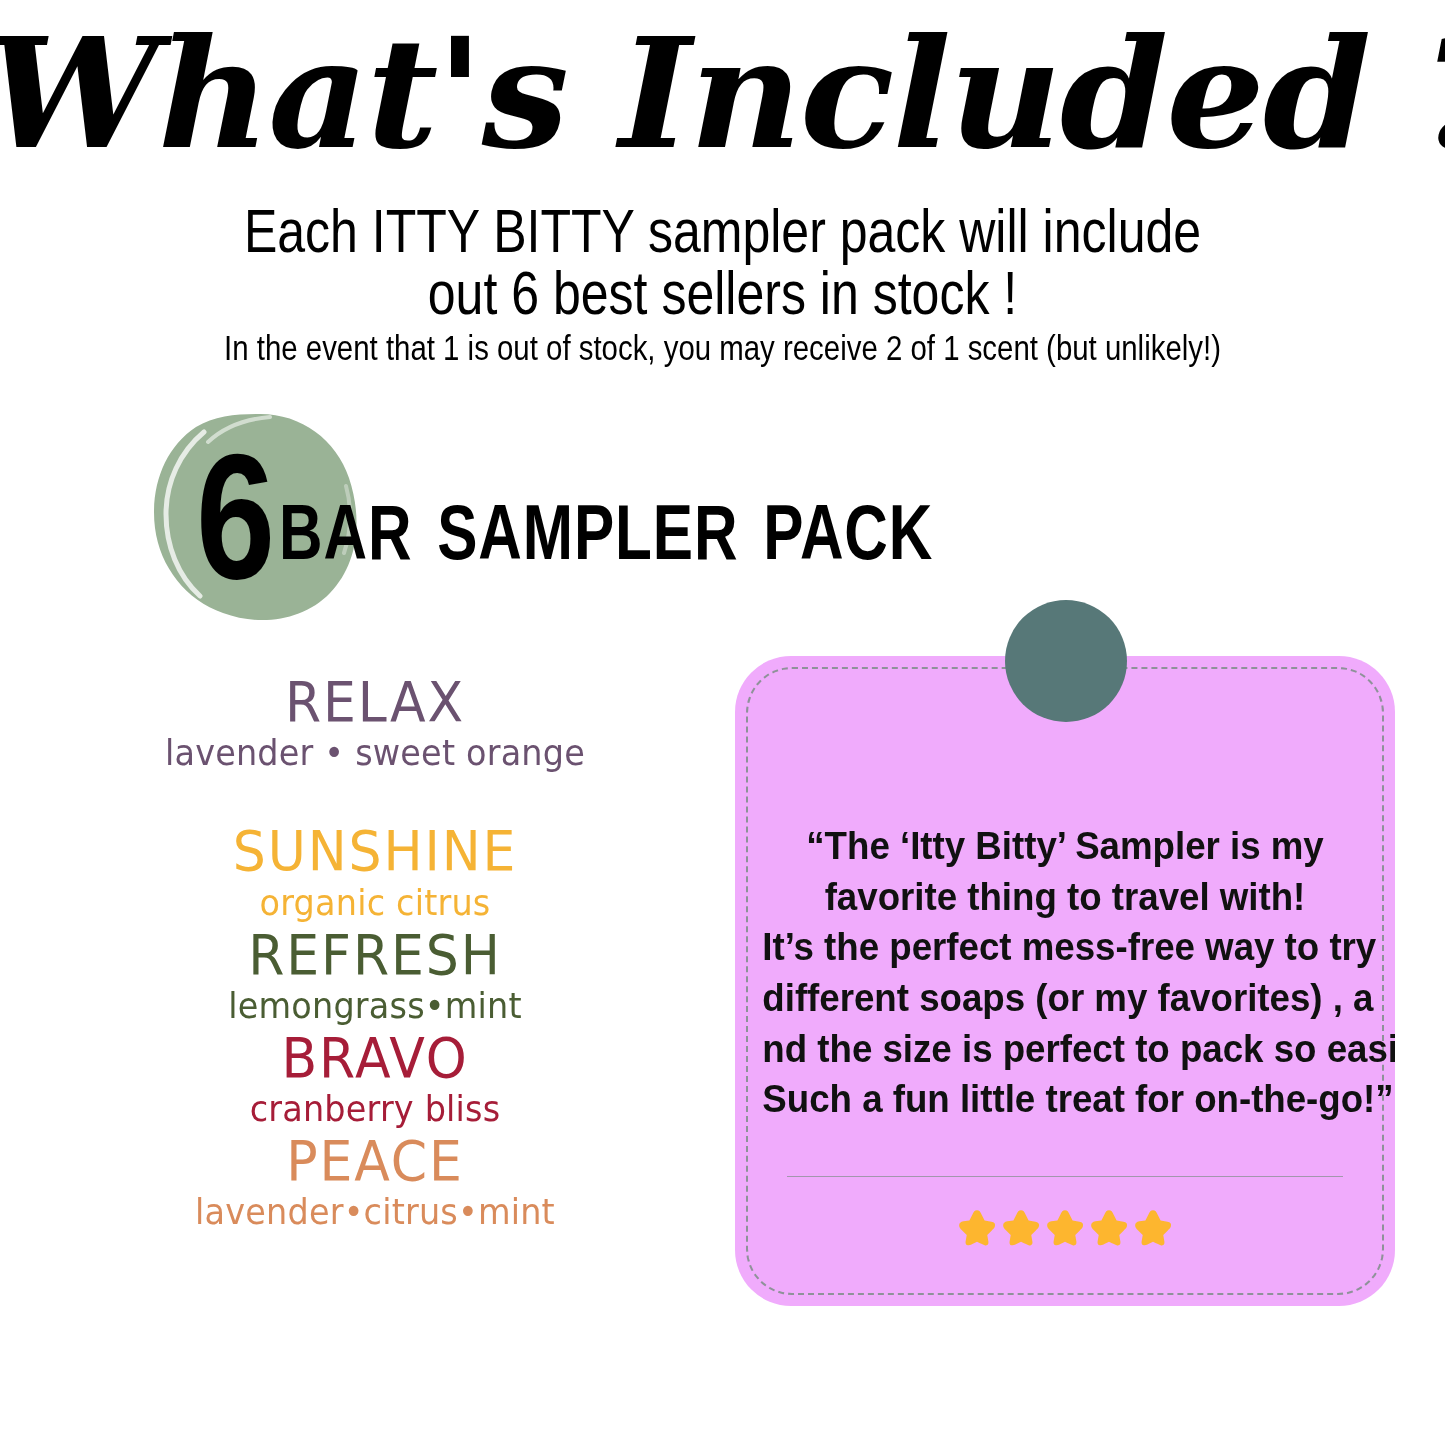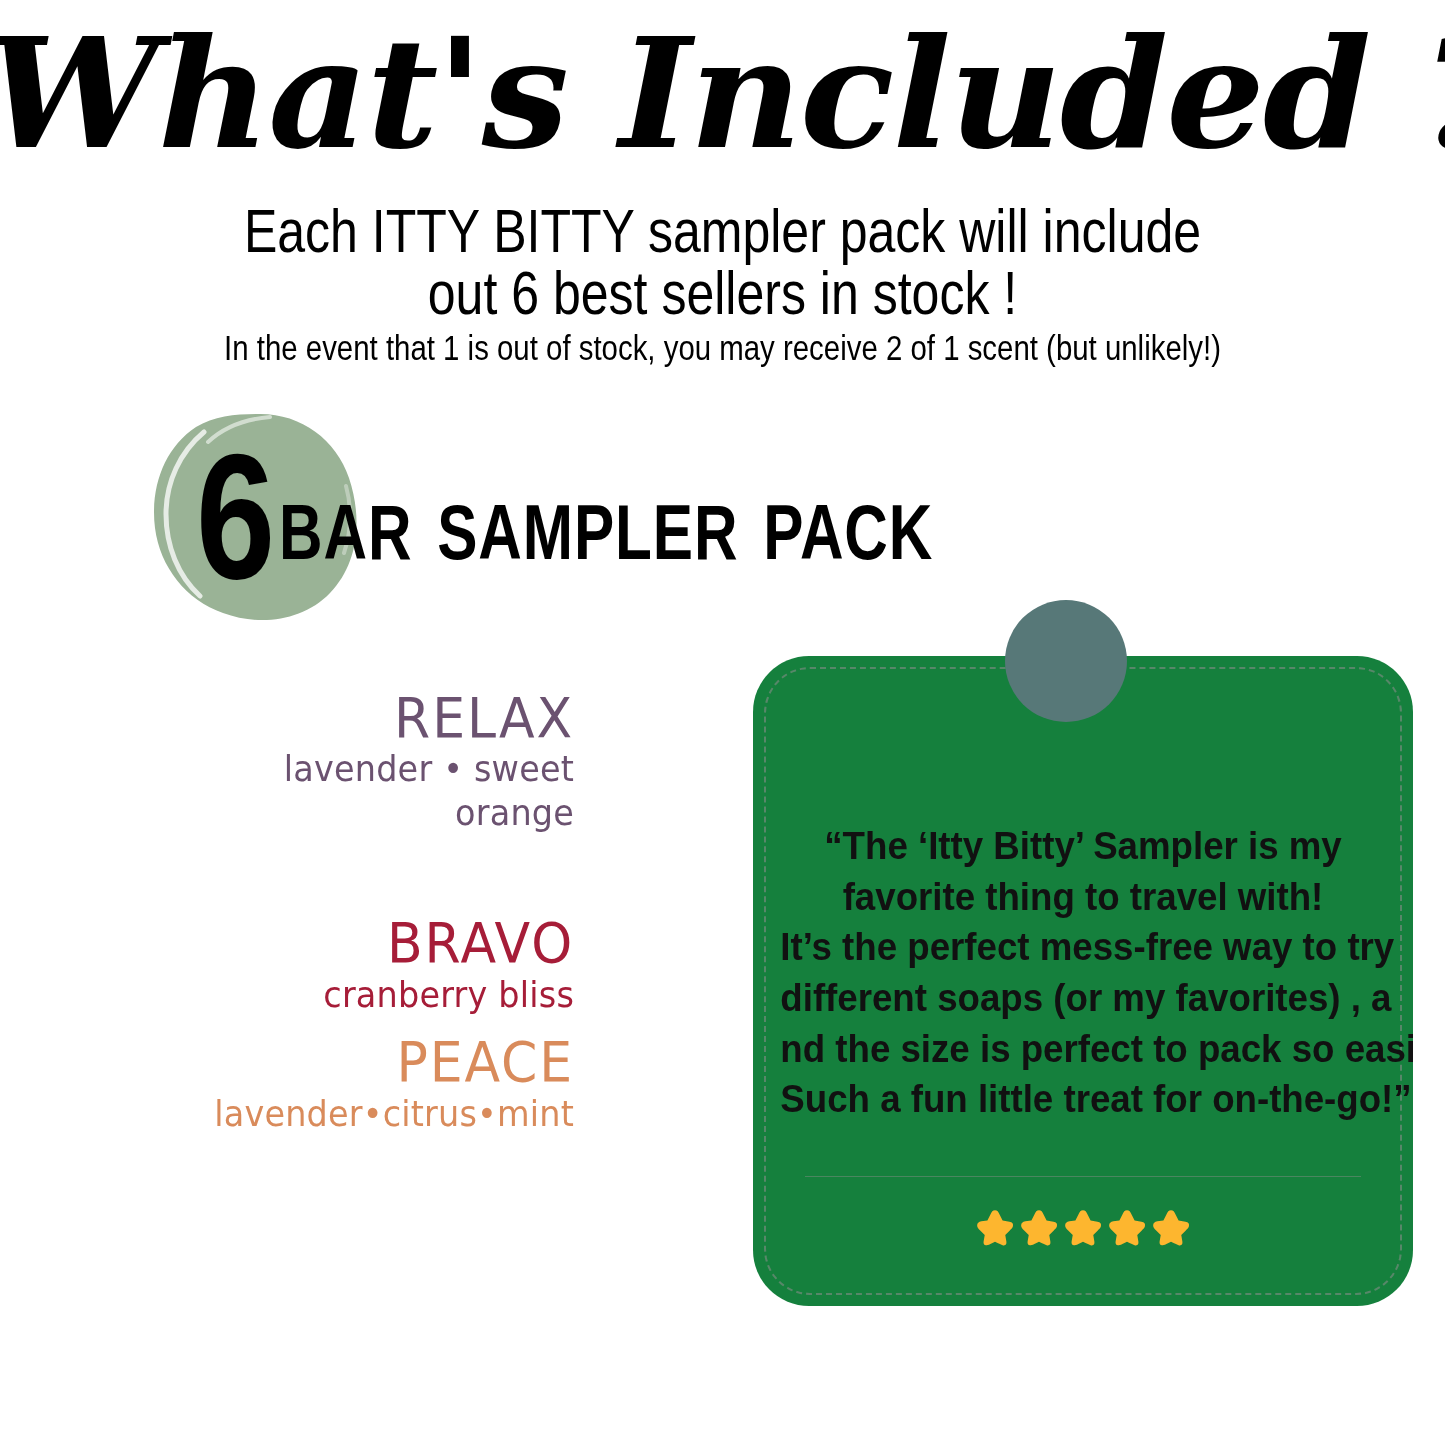--- a/index.html
+++ b/index.html
@@ -118,21 +118,21 @@
   }
 
   
   .scents {
     position: absolute;
     left: 145px;
     top: 672px;
     width: 460px;
     text-align: center;
   }
-  .scent { margin: 16px; text-align: right; }
+  .scent { margin: 0; }
   .scent-name {
     display: block;
     font-family: "DejaVu Sans", sans-serif;
     font-weight: 400;
     font-size: 56px;
     line-height: 1.06;
     letter-spacing: 2px;
     transform: scaleX(0.93);
   }
   .scent-notes {
@@ -251,39 +251,47 @@
 <div class="scents">
 
   <div class="scent">
     <span class="scent-name" style="color: rgb(107, 82, 112);">RELAX</span>
     <span class="scent-notes" style="color: rgb(107, 82, 112);">lavender • sweet orange</span>
   </div>
 
 
   <div class="scent-gap"></div>
 
-
+  <div class="scent">
+    <span class="scent-name" style="color: rgb(245, 179, 53);">SUNSHINE</span>
+    <span class="scent-notes" style="color: rgb(245, 179, 53);">organic citrus</span>
+  </div>
+
+  <div class="scent">
+    <span class="scent-name" style="color: rgb(74, 93, 51);">REFRESH</span>
+    <span class="scent-notes" style="color: rgb(74, 93, 51);">lemongrass•mint</span>
+  </div>
 
   <div class="scent">
     <span class="scent-name" style="color: rgb(166, 29, 56);">BRAVO</span>
     <span class="scent-notes" style="color: rgb(166, 29, 56);">cranberry bliss</span>
   </div>
 
   <div class="scent">
     <span class="scent-name" style="color: rgb(217, 139, 91);">PEACE</span>
     <span class="scent-notes" style="color: rgb(217, 139, 91);">lavender•citrus•mint</span>
   </div>
 
 </div>
 
 <div class="testimonial-wrap">
 
   <div class="pin-circle" style="background: rgb(87, 120, 120);"></div>
 
-  <div class="card" style="background: #15803d; margin-left: 18px;">
+  <div class="card" style="background: #f0abfc;">
     <div class="card-dash" style="border-color: rgb(110, 138, 120);"></div>
 
     <div class="quote">
       <span>“The ‘Itty Bitty’ Sampler is my</span>
       <span>favorite thing to travel with!</span>
       <span>It’s the perfect mess-free way to try</span>
       <span>different soaps (or my favorites) , a</span>
       <span>nd the size  is perfect to pack so easily.</span>
       <span>Such a fun little treat for on-the-go!”</span>
     </div>

